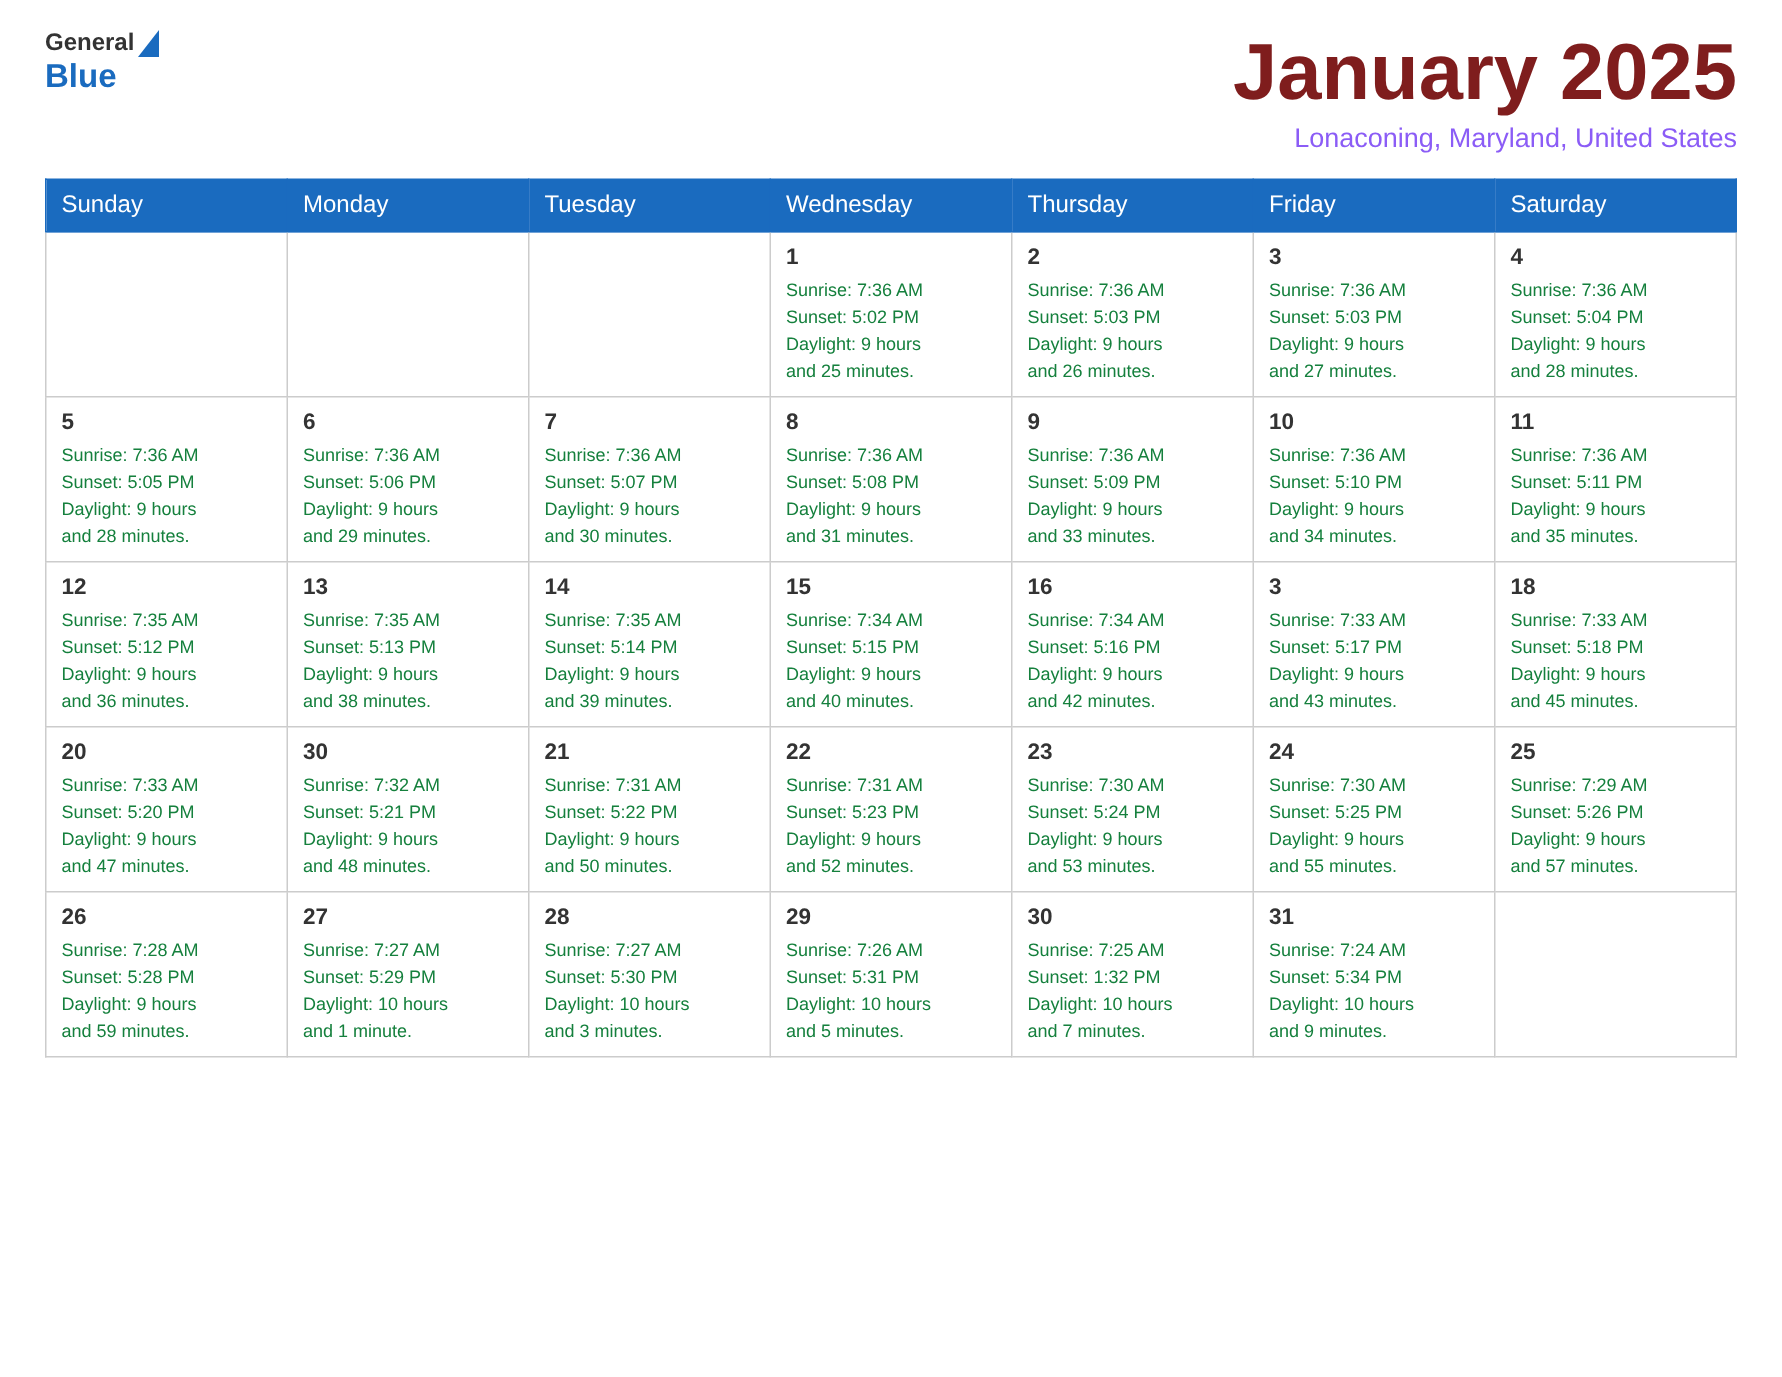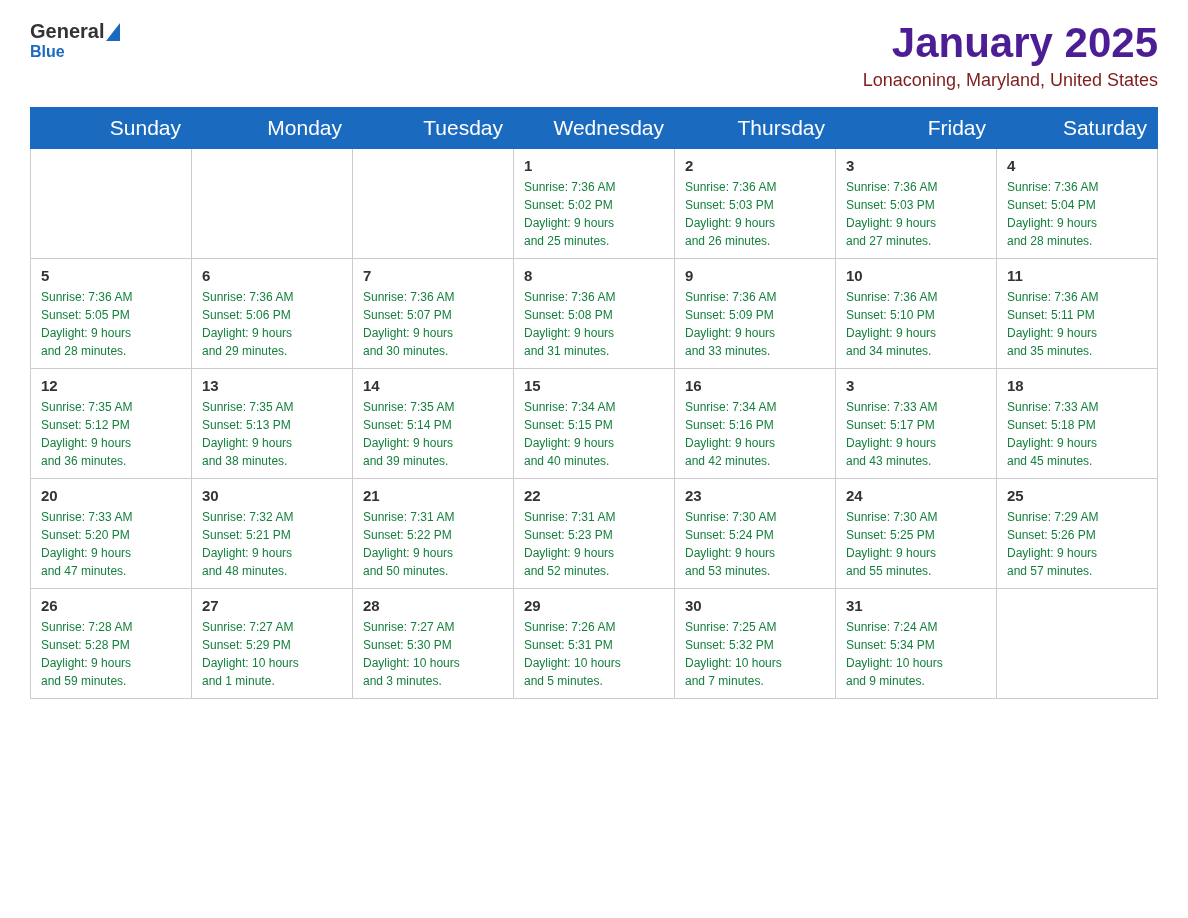--- a/index.html
+++ b/index.html
@@ -11,64 +11,64 @@
       min-height: 918px;
       padding: 20px 30px;
     }
     .header {
       display: flex;
       justify-content: space-between;
       align-items: flex-start;
       margin-bottom: 16px;
     }
     .logo-text-general {
-      font-size: 20px;
+      font-size: 16px;
       font-weight: bold;
       color: #333;
     }
     .logo-text-blue {
-      font-size: 16px;
+      font-size: 22px;
       font-weight: bold;
       color: #1a6bbf;
     }
     .logo-triangle {
       width: 0;
       height: 0;
       border-left: 14px solid transparent;
       border-bottom: 18px solid #1a6bbf;
       display: inline-block;
       margin-left: 2px;
       vertical-align: middle;
     }
     .title-section {
       text-align: right;
     }
     .month-title {
-      font-size: 42px;
+      font-size: 53px;
       font-weight: bold;
-      color: #4c1d95;
+      color: #7f1d1d;
       line-height: 1.1;
     }
     .location-title {
       font-size: 18px;
-      color: #7f1d1d;
+      color: #8b5cf6;
       margin-top: 4px;
     }
     .calendar {
       width: 100%;
       border-collapse: collapse;
       border: 1px solid #999;
     }
     .calendar th {
       background-color: #1a6bbf;
       color: #fff;
-      font-size: 21px;
+      font-size: 16px;
       font-weight: normal;
       padding: 8px 10px;
-      text-align: right;
+      text-align: left;
       border: 1px solid #1a6bbf;
     }
     .calendar td {
       width: calc(100% / 7);
       vertical-align: top;
       padding: 8px 10px;
       border: 1px solid #ccc;
       min-height: 100px;
       font-size: 12.5px;
       color: #333;
@@ -340,21 +340,21 @@
         <td>
           <span class="day-number">29</span>
           <div class="day-info" style="white-space: pre-line;">Sunrise: 7:26 AM
 Sunset: 5:31 PM
 Daylight: 10 hours
 and 5 minutes.</div>
         </td>
         <td>
           <span class="day-number">30</span>
           <div class="day-info" style="white-space: pre-line;">Sunrise: 7:25 AM
-Sunset: 5:32 PM
+Sunset: 1:32 PM
 Daylight: 10 hours
 and 7 minutes.</div>
         </td>
         <td>
           <span class="day-number">31</span>
           <div class="day-info" style="white-space: pre-line;">Sunrise: 7:24 AM
 Sunset: 5:34 PM
 Daylight: 10 hours
 and 9 minutes.</div>
         </td>

